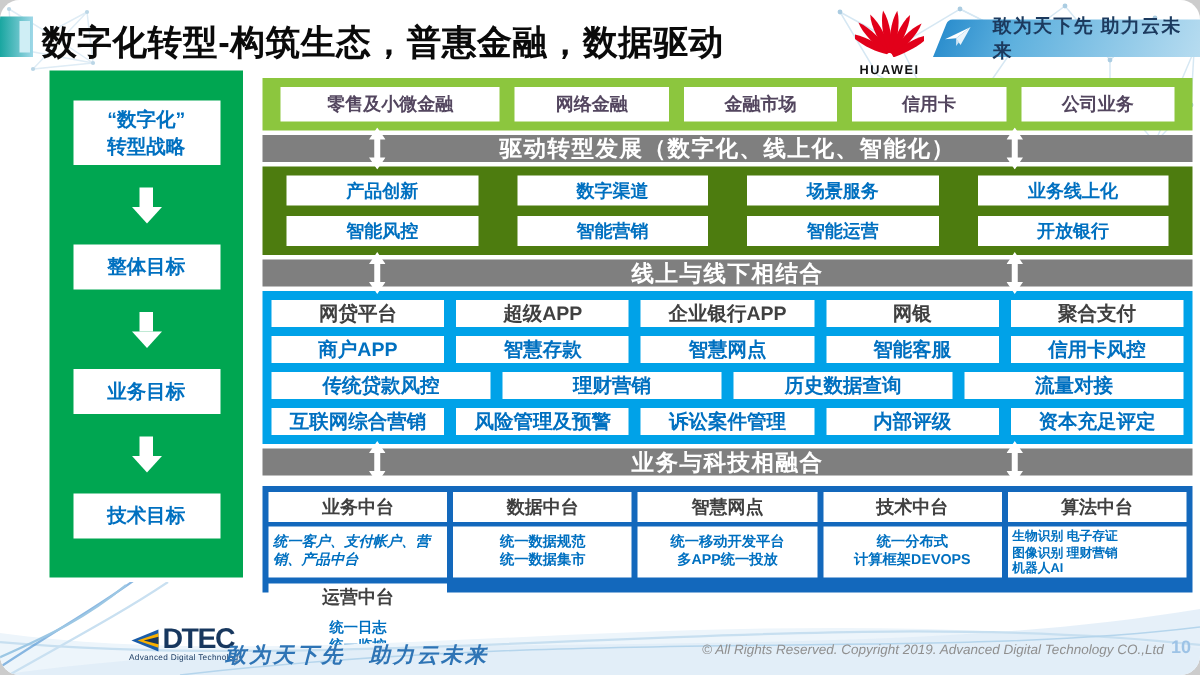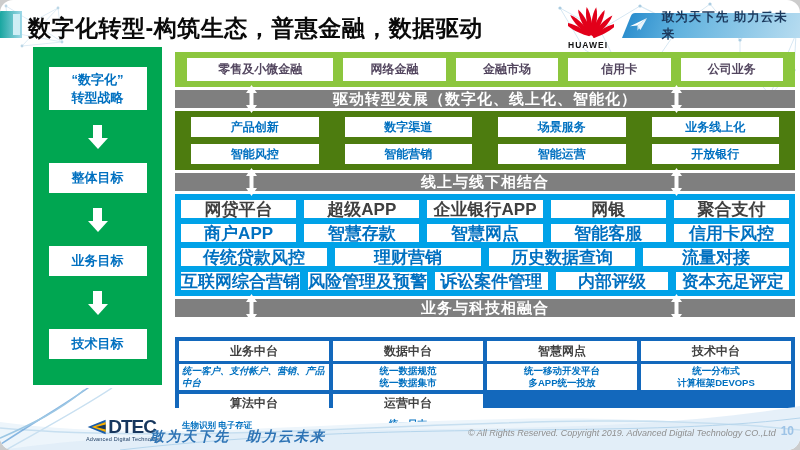--- a/index.html
+++ b/index.html
@@ -8,21 +8,21 @@
 
   
   .mesh { position:absolute; pointer-events:none; opacity:.75; }
   .deco-bar { position:absolute; left:0; top:11px; width:22px; height:27px;
     background:linear-gradient(90deg,#19a6a0,#9fd8e8); }
   .deco-bar i { position:absolute; right:2px; top:3px; width:7px; height:21px; background:#cfeef5; display:block; }
 
   
   .page-title { position:absolute; left:28px; top:13px; font-size:23px; font-weight:bold; color:#0a0a0a; letter-spacing:.5px; }
 
-  .huawei { position:absolute; left:568px; top:4px; width:50px; text-align:left; }
+  .huawei { position:absolute; left:568px; top:4px; width:50px; text-align:center; }
   .huawei .brand { font-size:8.5px; font-weight:bold; color:#111; letter-spacing:1px; margin-top:-2px; }
 
   .tagline-banner { position:absolute; left:622px; top:13px; width:178px; height:25px;
     background:linear-gradient(90deg,#2d8fce 0%, #5fb1de 28%, #b7dcf0 100%);
     transform:skewX(-22deg); transform-origin:bottom left; border-top-left-radius:3px; }
   .tagline-inner { position:absolute; left:616px; top:13px; width:184px; height:25px; display:flex; align-items:center; }
   .plane { margin-left:14px; }
   .tagline-text { font-size:12.5px; font-weight:bold; color:#1c3a5e; margin-left:14px; letter-spacing:1px; }
 
   
@@ -48,25 +48,25 @@
   .dbl-arrow.a1 { left:11.5%; } .dbl-arrow.a2 { left:80%; }
 
   .band-yellow { background:#4d7c0f; margin-top:3px; padding:6px 16px; display:flex; flex-direction:column; gap:7px; }
   .band-yellow .row { display:flex; gap:26px; }
   .band-yellow .cell { flex:1; background:#fff; height:20px; display:flex; align-items:center; justify-content:center;
     font-size:12px; color:#0070c0; font-weight:600; }
 
   .band-blue { background:#00a2e8; margin-top:3px; padding:6px 6px; display:flex; flex-direction:column; gap:6px; }
   .band-blue .row { display:flex; gap:8px; }
   .band-blue .cell { flex:1; background:#fff; height:18px; display:flex; align-items:center; justify-content:center;
-    font-size:17px; color:#0070c0; font-weight:600; white-space:nowrap; }
+    font-size:13px; color:#0070c0; font-weight:600; white-space:nowrap; }
   .band-blue .row.first .cell { color:#404040; }
 
-  .band-platform { background:#1368bc; margin-top:20px; padding:4px; display:grid;
-    grid-template-columns:repeat(4,1fr); gap:4px; height:71px; }
+  .band-platform { background:#1368bc; margin-top:7px; padding:4px; display:grid;
+    grid-template-columns:repeat(5,1fr); gap:4px; height:71px; }
   .pcol { display:flex; flex-direction:column; gap:3px; }
   .pcol .head { background:#fff; height:20px; display:flex; align-items:center; justify-content:center;
     font-size:12px; color:#404040; font-weight:600; }
   .pcol .detail { background:#fff; flex:1; font-size:9.5px; color:#0070c0; font-weight:600;
     display:flex; align-items:center; justify-content:center; text-align:center; white-space:pre-line; line-height:1.25; padding:1px 3px; }
   .pcol:nth-child(1) .detail { text-align:left; justify-content:flex-start; white-space:normal;font-style:italic; }
   .pcol:nth-child(5) .detail { font-size:8.5px; text-align:left; justify-content:flex-start; }
 
   
   .waves { position:absolute; left:0; bottom:0; width:800px; height:62px; pointer-events:none; }
@@ -272,21 +272,21 @@
 多APP统一投放</div>
       </div>
       <div class="pcol">
         <div class="head">技术中台</div>
         <div class="detail">统一分布式
 计算框架DEVOPS</div>
       </div>
       <div class="pcol">
         <div class="head">算法中台</div>
         <div class="detail">生物识别 电子存证
-图像识别 语音识别
+图像识别 理财营销
 机器人AI</div>
       </div>
       <div class="pcol">
         <div class="head">运营中台</div>
         <div class="detail">统一日志
 统一监控
 统一云管平台</div>
       </div>
     </div>
 

